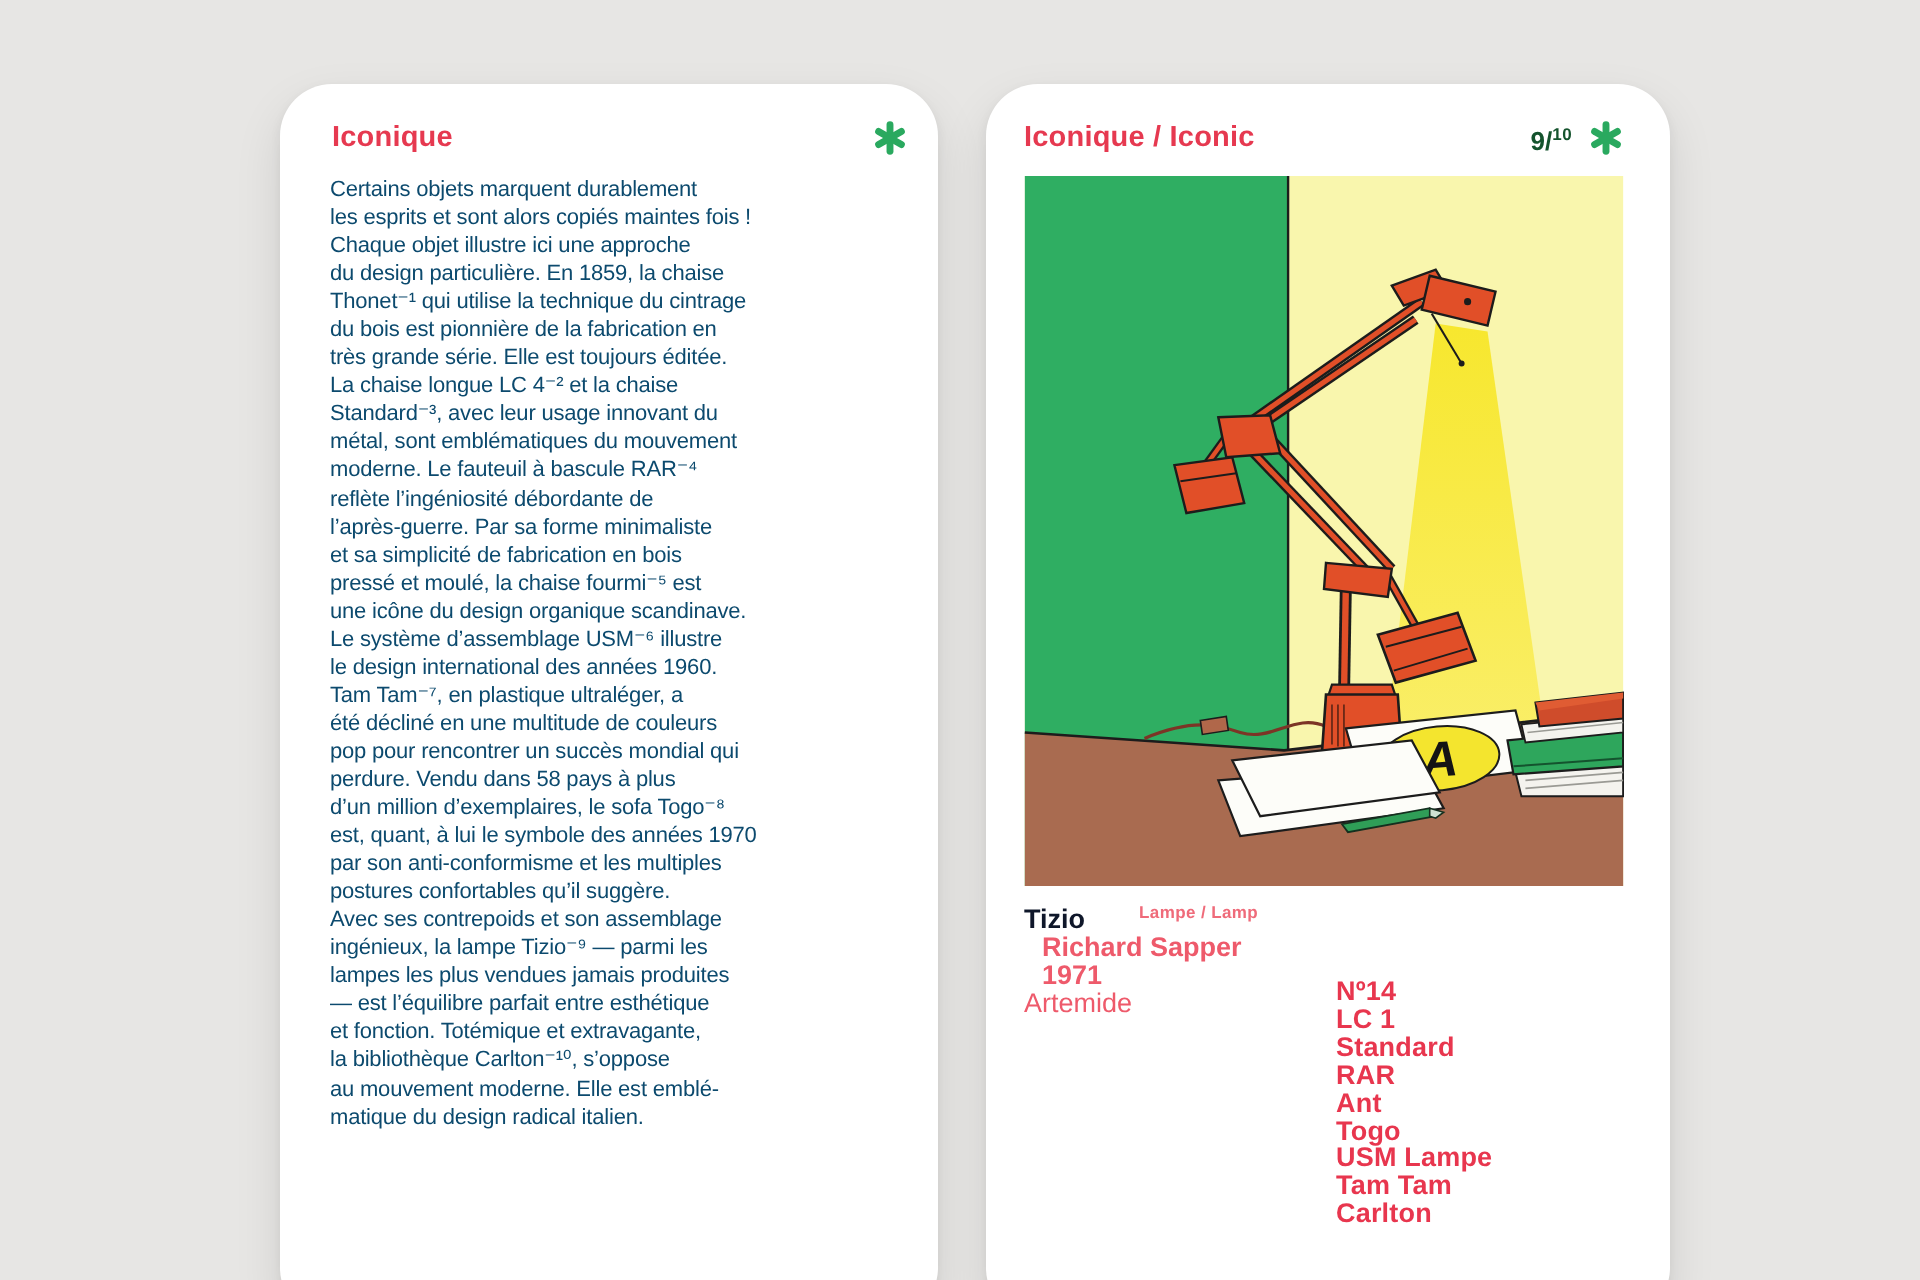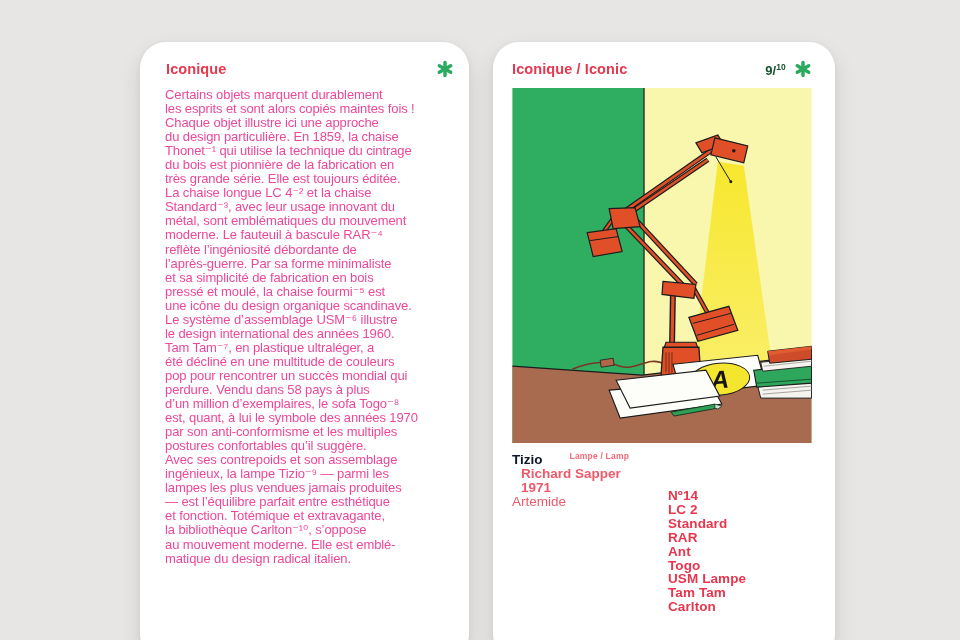--- a/index.html
+++ b/index.html
@@ -28,22 +28,22 @@
   .card-right .asterisk { right:23px; }
 
   .page-indicator {
     position:absolute; top:20px; right:49px; color:#14532d;
     font-size:13px; font-weight:bold; white-space:nowrap;
   }
   .page-indicator .total { font-size:8.5px; vertical-align:5px; letter-spacing:.2px; }
 
   .body-text {
     position:absolute; top:46px; left:25px; right:4px;
-    font-size:13px; line-height:14.05px; letter-spacing:-0.1px;
-    color:#ec4899; white-space:pre;
+    font-size:11px; line-height:14.05px; letter-spacing:-0.1px;
+    color:#0c4a6e; white-space:pre;
   }
 
   .illustration {
     position:absolute; top:46px; left:19px; width:300px; height:355px;
     overflow:hidden;
   }
   .illustration svg { display:block; }
 
   .caption { position:absolute; top:407px; left:19px; color:#ee5a6b;
     font-size:13.5px; line-height:14px; }
@@ -211,21 +211,21 @@
 
   <div class="caption">
     <div><span class="name">Tizio</span><span class="type">Lampe / Lamp</span></div>
     <div class="indent">Richard Sapper</div>
     <div class="indent">1971</div>
     <div>Artemide</div>
   </div>
 
   <div class="icon-list">
     <div>Nº14</div>
-    <div>LC 2</div>
+    <div>LC 1</div>
     <div>Standard</div>
     <div>RAR</div>
     <div>Ant</div>
     <div>Togo</div>
     <div>USM Lampe</div>
     <div>Tam Tam</div>
     <div>Carlton</div>
   </div>
 </div>
 

